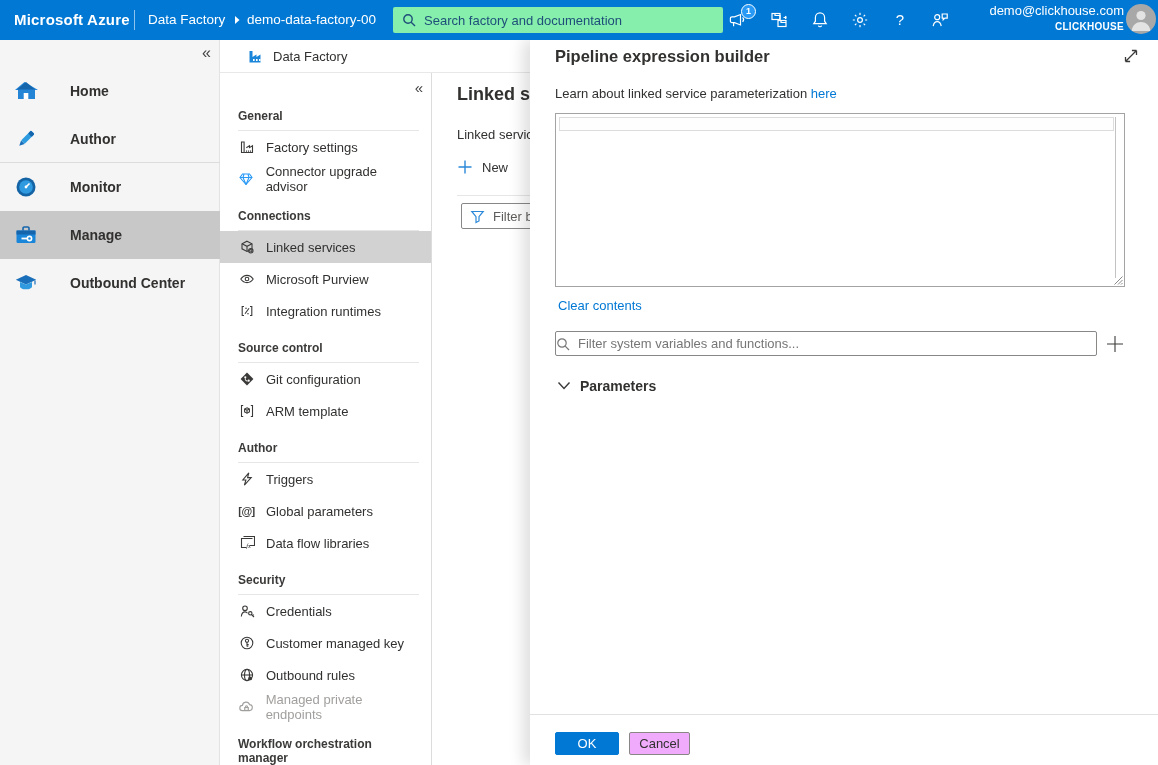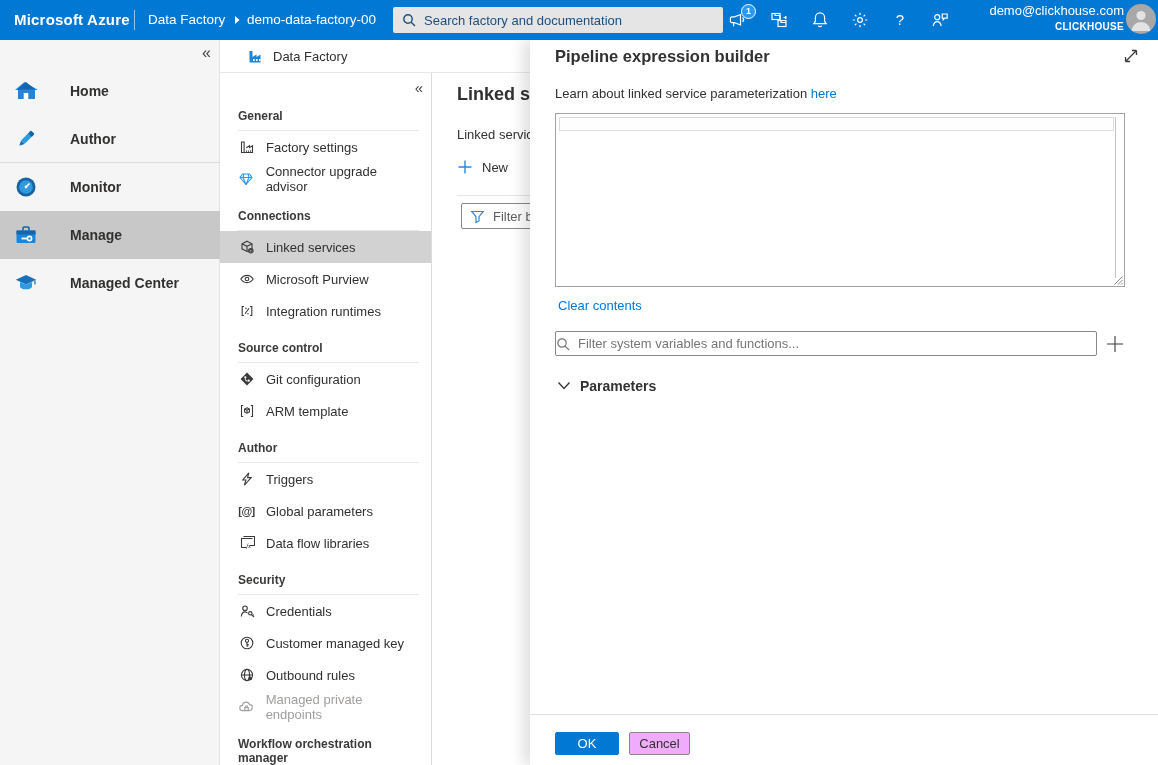--- a/index.html
+++ b/index.html
@@ -7,21 +7,21 @@
   .stage { position:relative; width:1158px; height:765px; overflow:hidden; background:#fff; }
   svg { display:block; }
 
   
   .topbar { position:absolute; left:0; top:0; width:1158px; height:40px; background:#0078d4; color:#fff; z-index:50; }
   .brand { position:absolute; left:14px; top:0; line-height:40px; font-size:15px; font-weight:700; letter-spacing:.2px; }
   .tb-sep { position:absolute; left:134px; top:10px; width:1px; height:20px; background:rgba(255,255,255,.55); }
   .crumb-app { position:absolute; left:148px; top:0; line-height:40px; font-size:13.5px; }
   .crumb-arrow { position:absolute; left:231px; top:14px; }
   .crumb-factory { position:absolute; left:247px; top:0; line-height:40px; font-size:13.5px; width:146px; overflow:hidden; white-space:nowrap; }
-  .tb-search { position:absolute; left:393px; top:7px; width:330px; height:26px; background:#e5e5e5; border-radius:2px; display:flex; align-items:center; gap:8px; padding:0 9px; }
+  .tb-search { position:absolute; left:393px; top:7px; width:330px; height:26px; background:#86efac; border-radius:2px; display:flex; align-items:center; gap:8px; padding:0 9px; }
   .tb-search input { border:none; outline:none; background:transparent; color:#1e4e79; font-size:13px; width:100%; font-family:inherit; }
   .tb-search input::placeholder { color:#1e4e79; opacity:1; }
   .tb-icon { position:absolute; top:10px; width:20px; height:20px; cursor:pointer; }
   .tb-badge { position:absolute; left:741px; top:4px; width:15px; height:15px; border-radius:50%; background:#2899f5; border:1.5px solid #fff; color:#fff; font-size:9px; line-height:12px; text-align:center; font-weight:700; z-index:2; }
   .tb-help { font-size:15px; color:#fff; text-align:center; line-height:20px; font-weight:400; }
   .account { position:absolute; right:34px; top:4px; text-align:right; line-height:1; }
   .account .email { font-size:13px; }
   .account .tenant { font-size:10px; font-weight:700; margin-top:5px; letter-spacing:.3px; }
   .avatar { position:absolute; left:1126px; top:4px; width:30px; height:30px; border-radius:50%; background:#a8a8a8; overflow:hidden; cursor:pointer; }
 
@@ -215,21 +215,21 @@
     </div>
 
     <div class="nav-item" style="top:219px">
       <span>
         <svg width="24" height="24" viewBox="0 0 24 24">
             <path d="M12 4 1.8 8.8 12 13.5l10.2-4.7Z" fill="#1a6fba"></path>
             <path d="M6 11v4.4c0 1.6 2.7 2.9 6 2.9s6-1.3 6-2.9V11l-6 2.5Z" fill="#2f9ae0"></path>
             <path d="M21 9.5v4" stroke="#1a6fba" stroke-width="1.2"></path>
           </svg>
       </span>
-      <span class="lbl">Managed Center</span>
+      <span class="lbl">Outbound Center</span>
     </div>
   </div>
 
   <div class="toolbar">
     <div class="tool-group" style="left:28px">
       <span>
         <svg width="17" height="17" viewBox="0 0 17 17">
             <path d="M1.5 14.5V3h3v6l4-2.5V9l4-2.5v8Z" fill="#1a86d9"></path>
             <rect x="5" y="11" width="1.6" height="2" fill="#fff"></rect>
             <rect x="8" y="11" width="1.6" height="2" fill="#fff"></rect>

